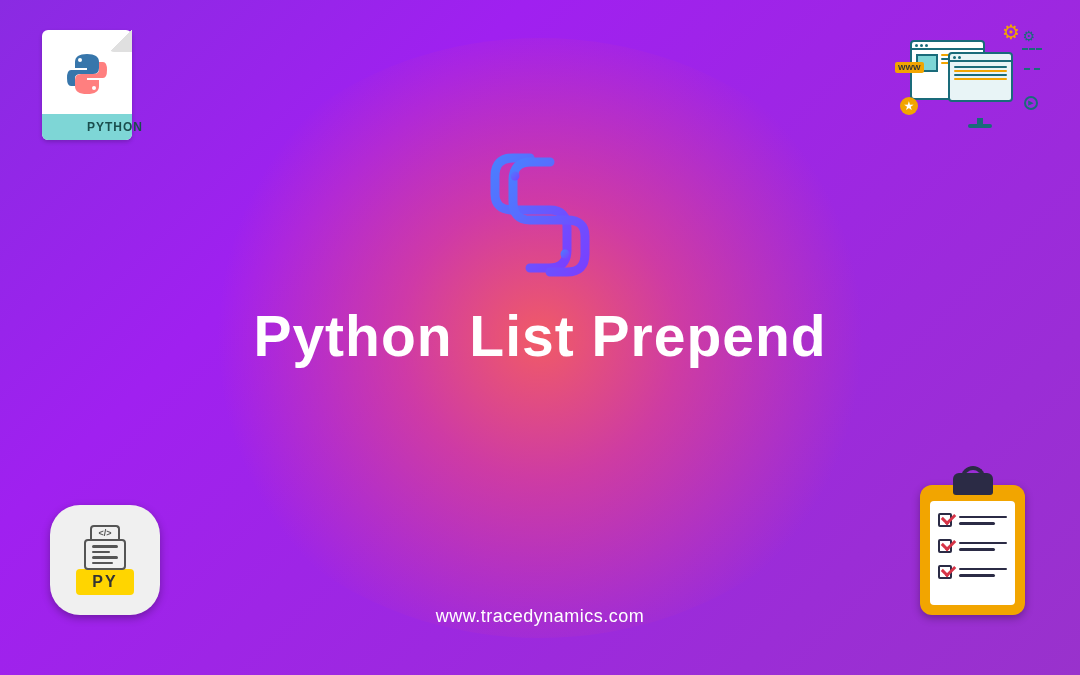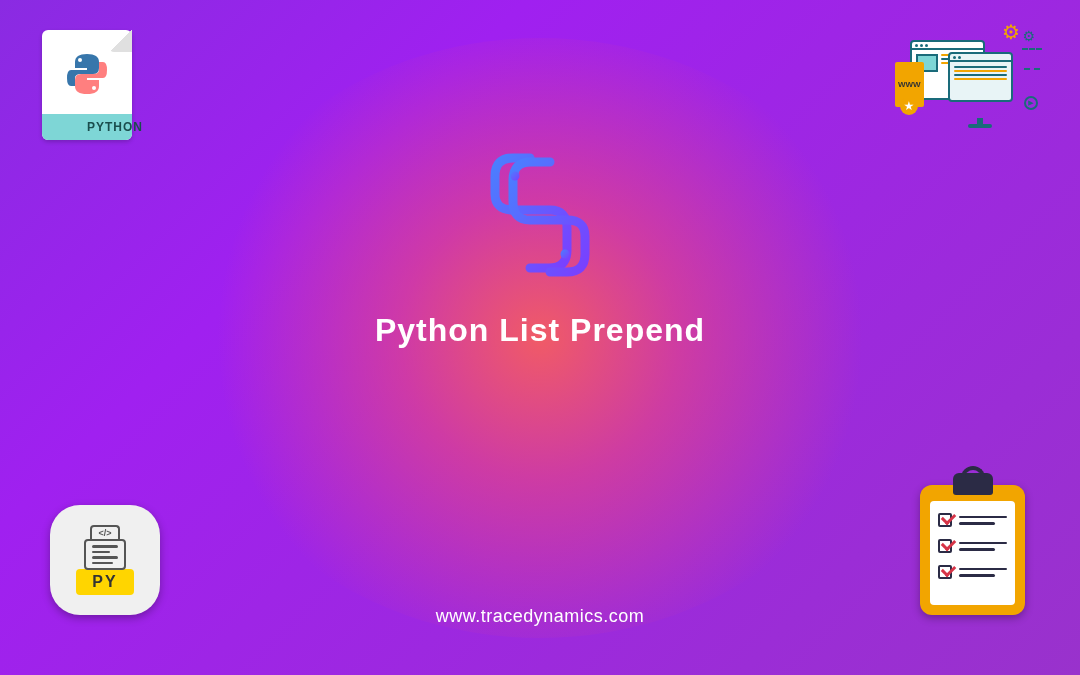--- a/index.html
+++ b/index.html
@@ -21,25 +21,25 @@
     left: 50%;
     transform: translate(-50%, -50%);
     width: 700px;
     height: 600px;
     background: radial-gradient(circle, rgba(255,100,80,0.85) 0%, rgba(255,80,100,0.5) 30%, rgba(200,60,200,0.0) 70%);
     border-radius: 50%;
     pointer-events: none;
   }
   .main-title {
     position: absolute;
-    top: 312px;
+    top: 303px;
     left: 50%;
     transform: translateX(-50%);
     color: #ffffff;
-    font-size: 32px;
+    font-size: 57px;
     font-weight: 700;
     letter-spacing: 1px;
     white-space: nowrap;
     text-align: center;
   }
   .website-url {
     position: absolute;
     bottom: 48px;
     left: 50%;
     transform: translateX(-50%);
@@ -328,21 +328,21 @@
     font-size:14px;
   }
   .www-tag {
     position:absolute;
     top:42px;
     left:-5px;
     background:#f2a500;
     color:#333;
     font-size:8px;
     font-weight:bold;
-    padding:18px 3px;
+    padding:1px 3px;
     border-radius:2px;
   }
   .star-badge {
     position:absolute;
     bottom:15px;
     left:0px;
     width:18px;
     height:18px;
     background:#f2a500;
     border-radius:50%;

